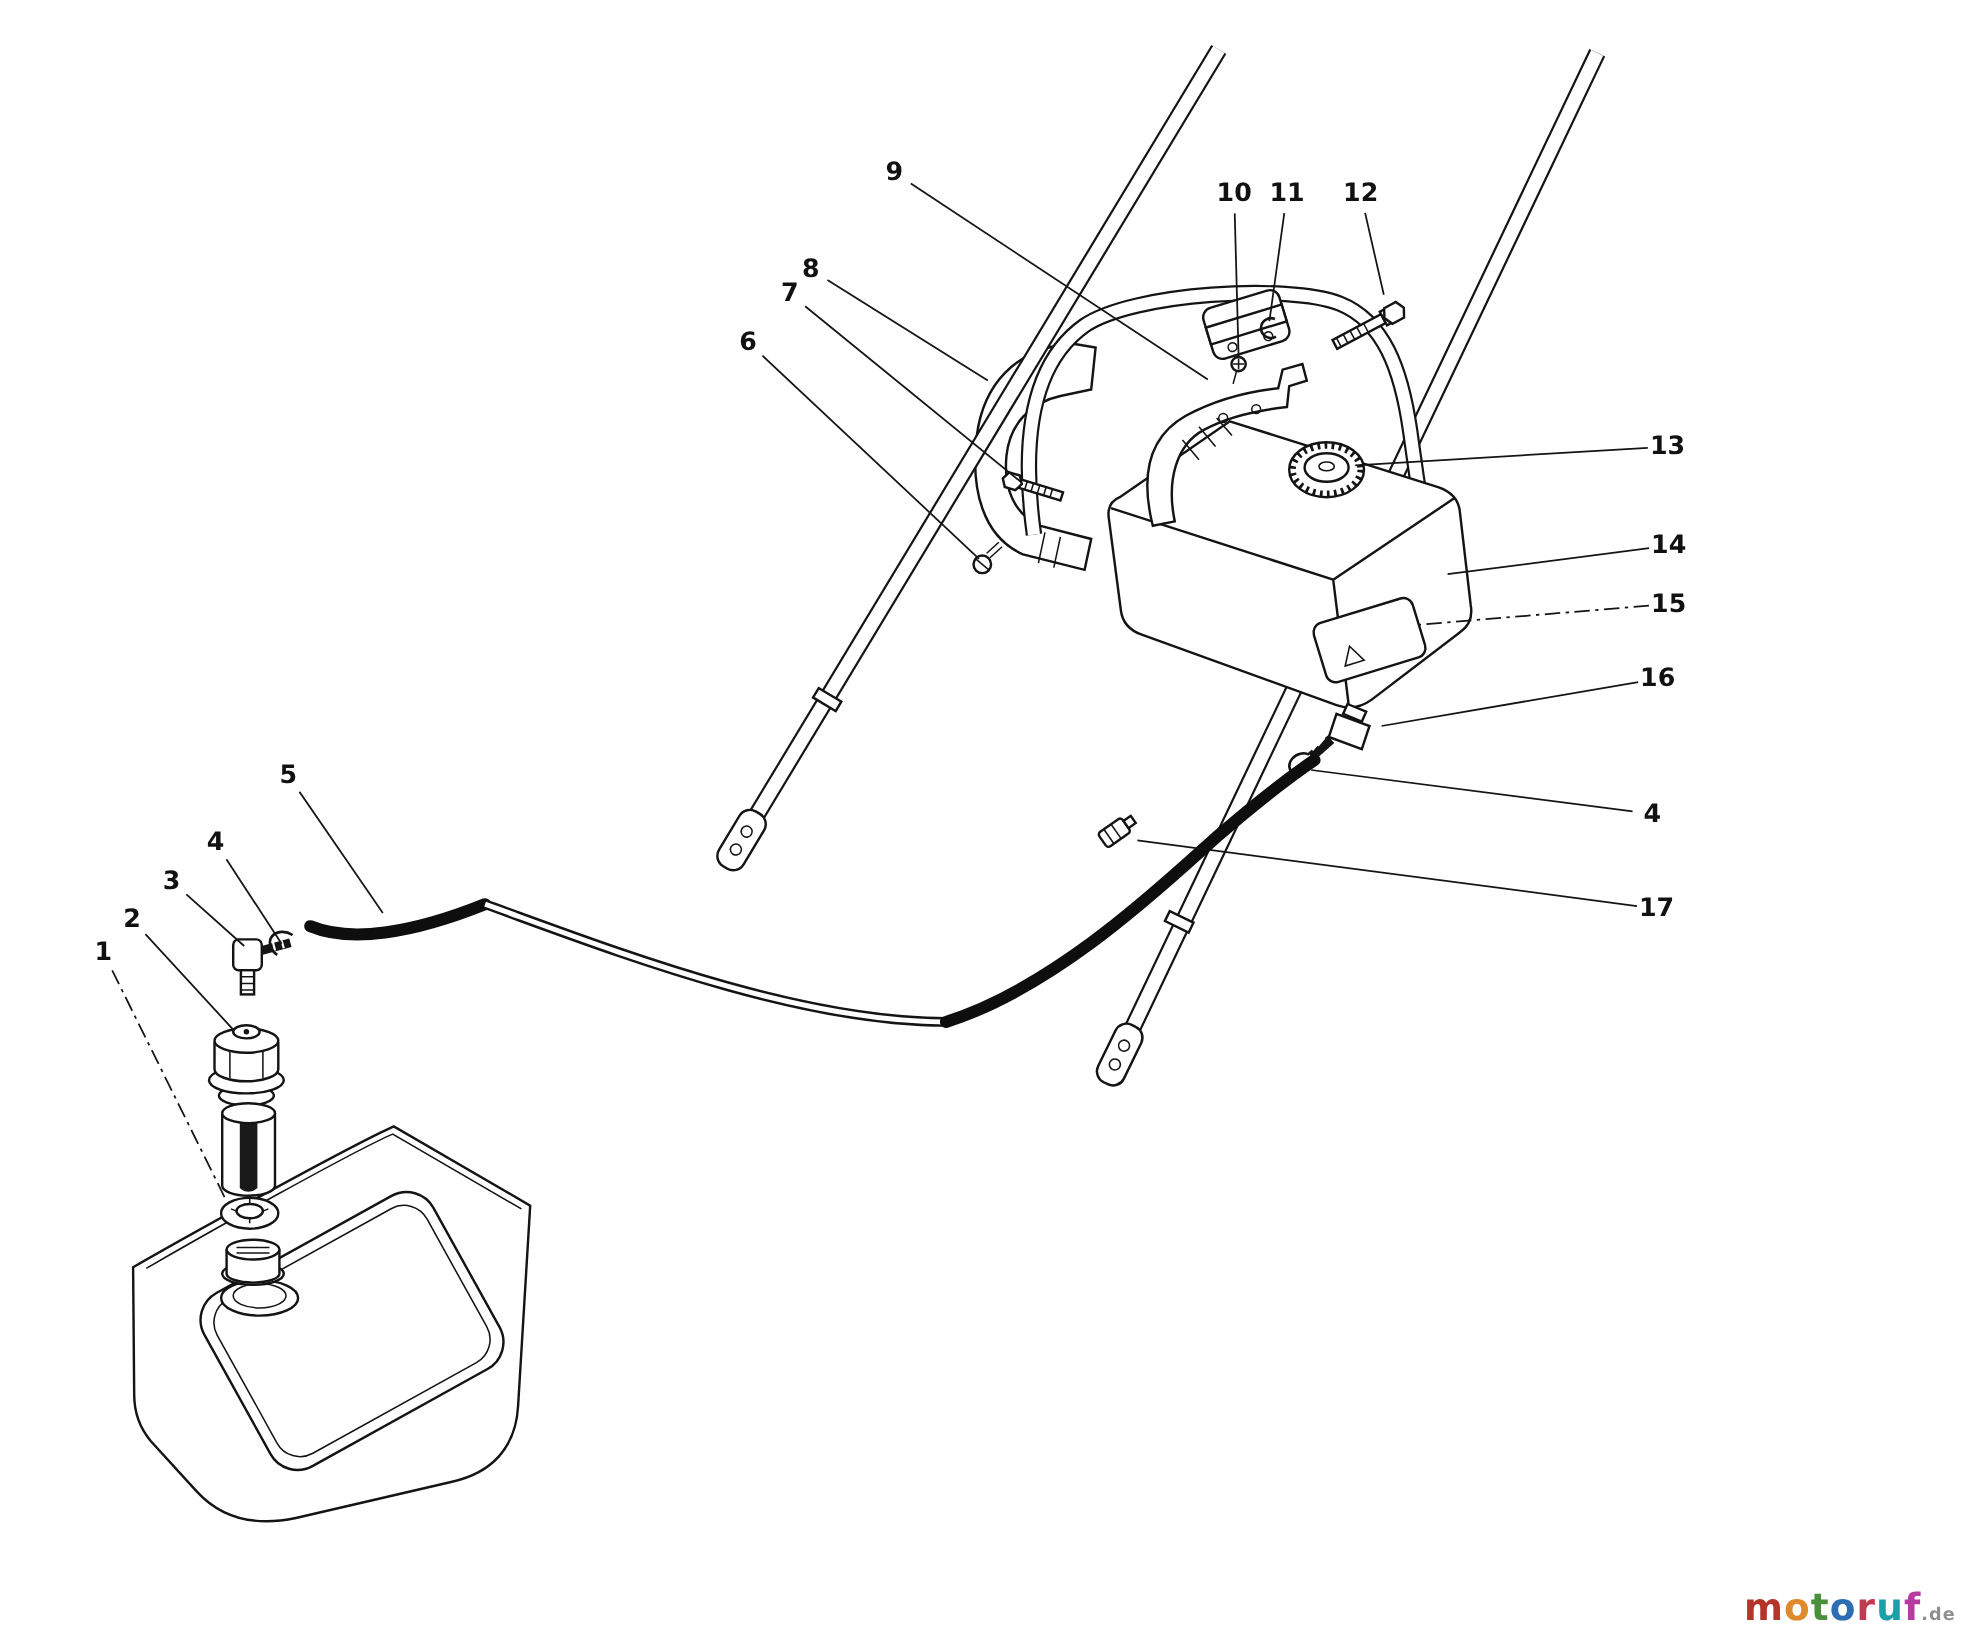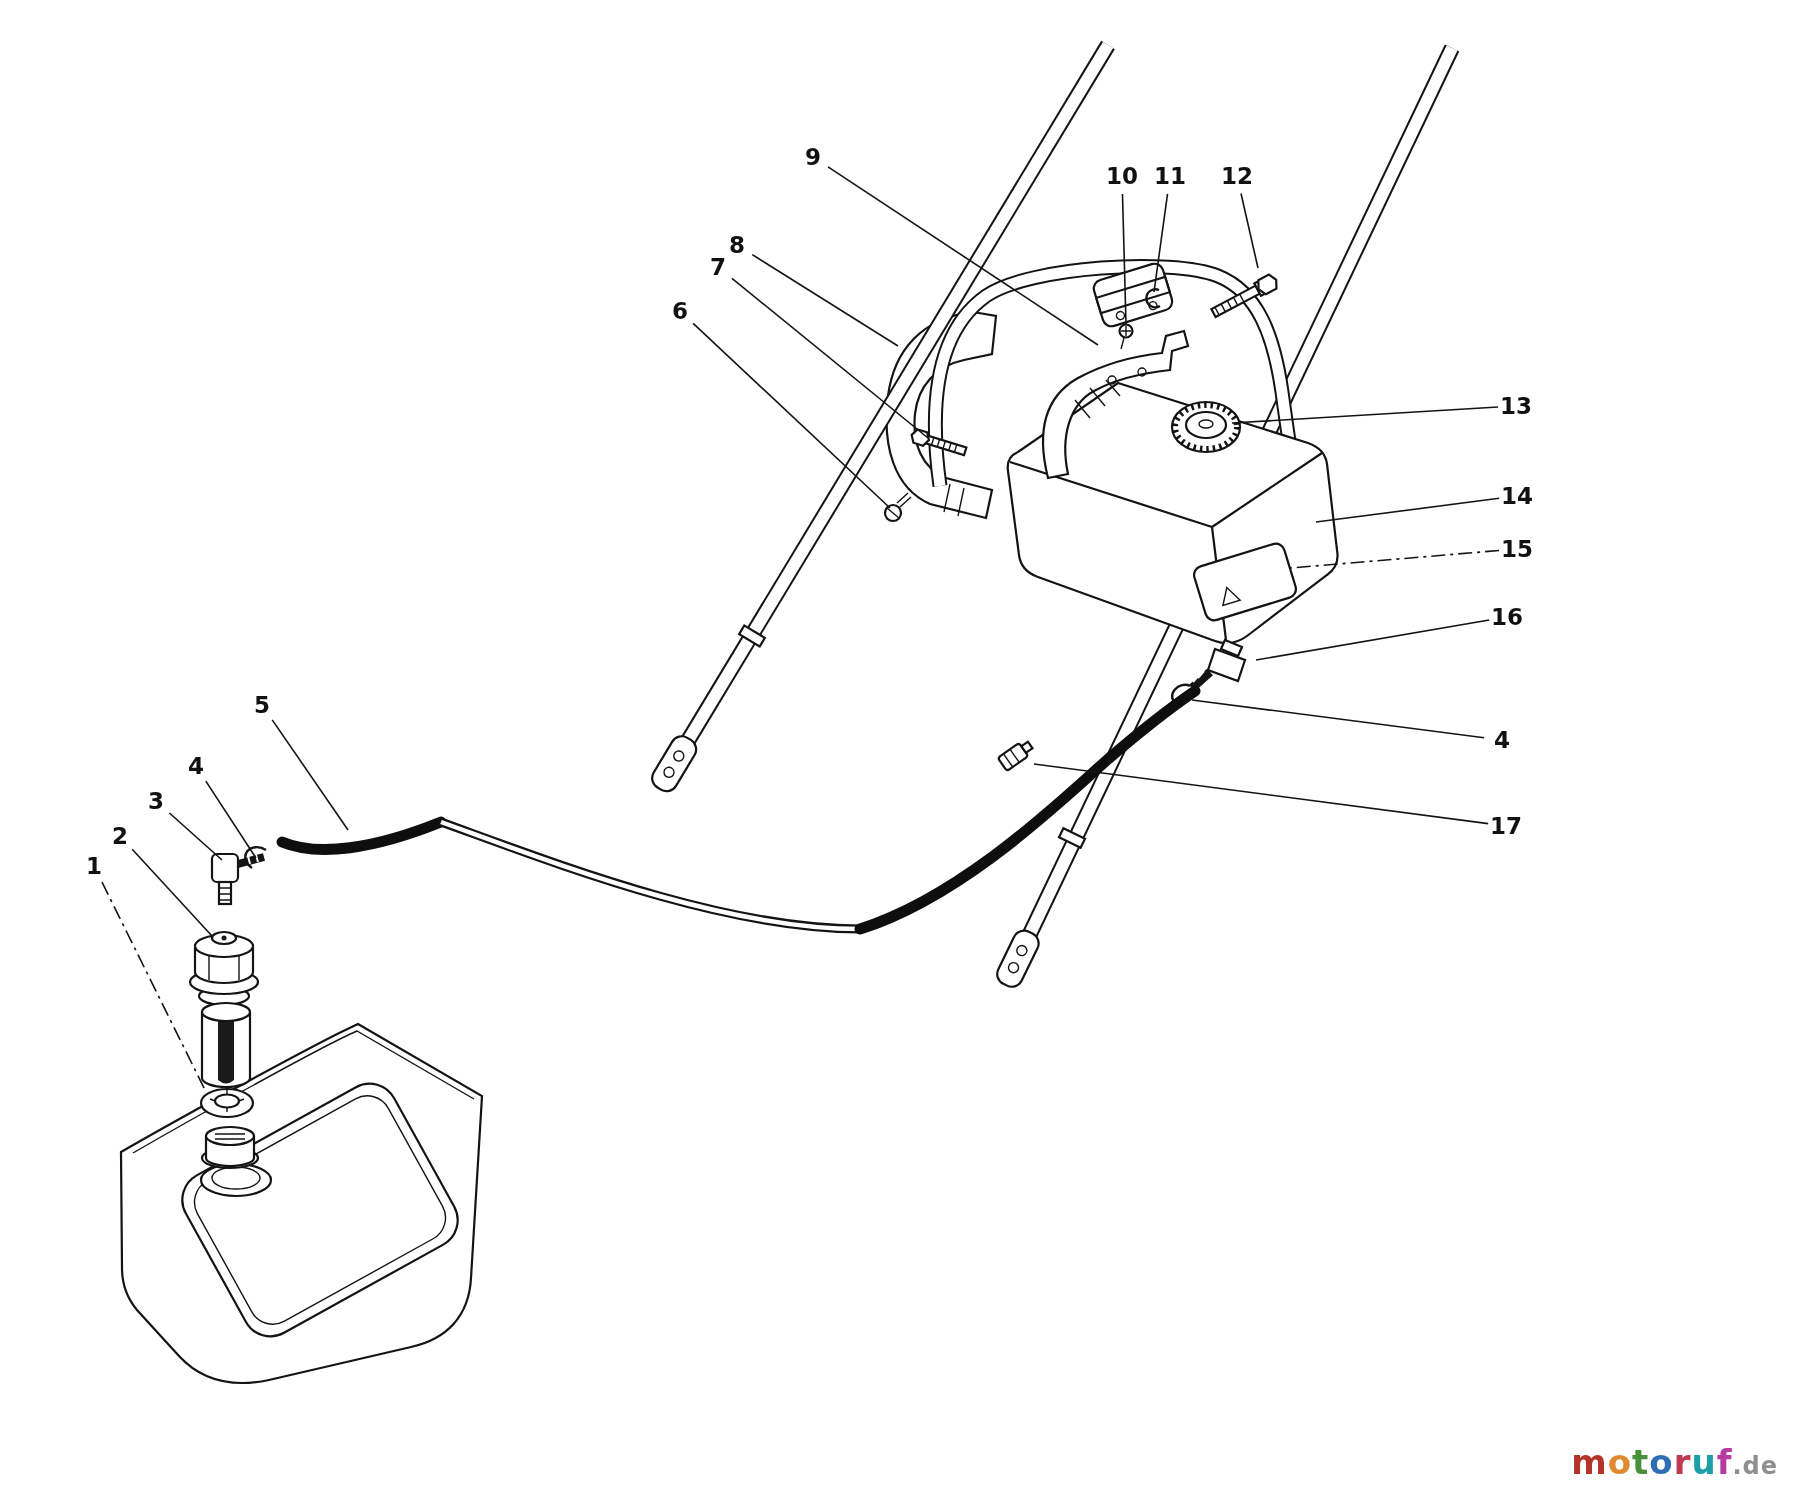--- a/index.html
+++ b/index.html
@@ -11,21 +11,21 @@
   .callout-num{font-family:"DejaVu Sans",sans-serif;font-size:23px;font-weight:700;fill:#111;
                text-anchor:middle;dominant-baseline:central;}
   .outline{fill:none;stroke:#141414;stroke-width:2.2;}
   .fillwhite{fill:#ffffff;stroke:#141414;stroke-width:2.2;}
   .thin{fill:none;stroke:#141414;stroke-width:1.4;}
   .tube-outer{fill:none;stroke:#141414;}
   .tube-inner{fill:none;stroke:#ffffff;}
   .hose{fill:none;stroke:#0e0e0e;stroke-linecap:round;}
   .watermark{position:absolute;right:22px;bottom:12px;font-weight:700;font-size:34px;
              letter-spacing:1px;line-height:1;user-select:none;}
-  .watermark .suffix{font-size:24px;font-weight:700;}
+  .watermark .suffix{font-size:16px;font-weight:700;}
 </style>
 </head>
 <body>
 
 <div class="stage">
   <svg viewBox="0 0 1800 1491" width="1800" height="1491">
 
     <g>
       <path class="fillwhite" d="M 973,312 C 922,318 894,350 888,396 C 882,446 894,488 930,504 L 986,518 L 992,490 L 946,478 C 922,468 912,444 915,414 C 918,386 936,366 964,360 L 992,354 L 996,316 Z"></path>
       <path class="thin" d="M 950,484 L 944,512 M 964,488 L 958,516"></path>

